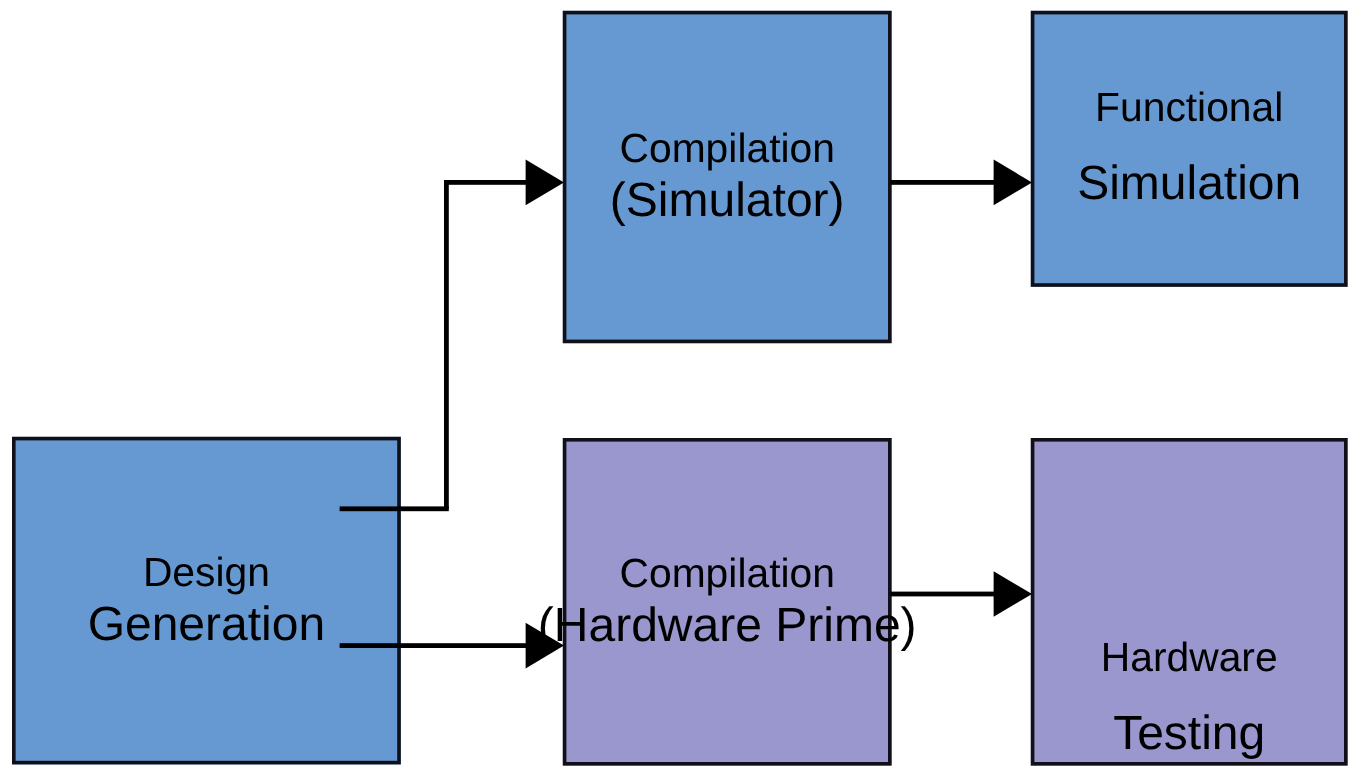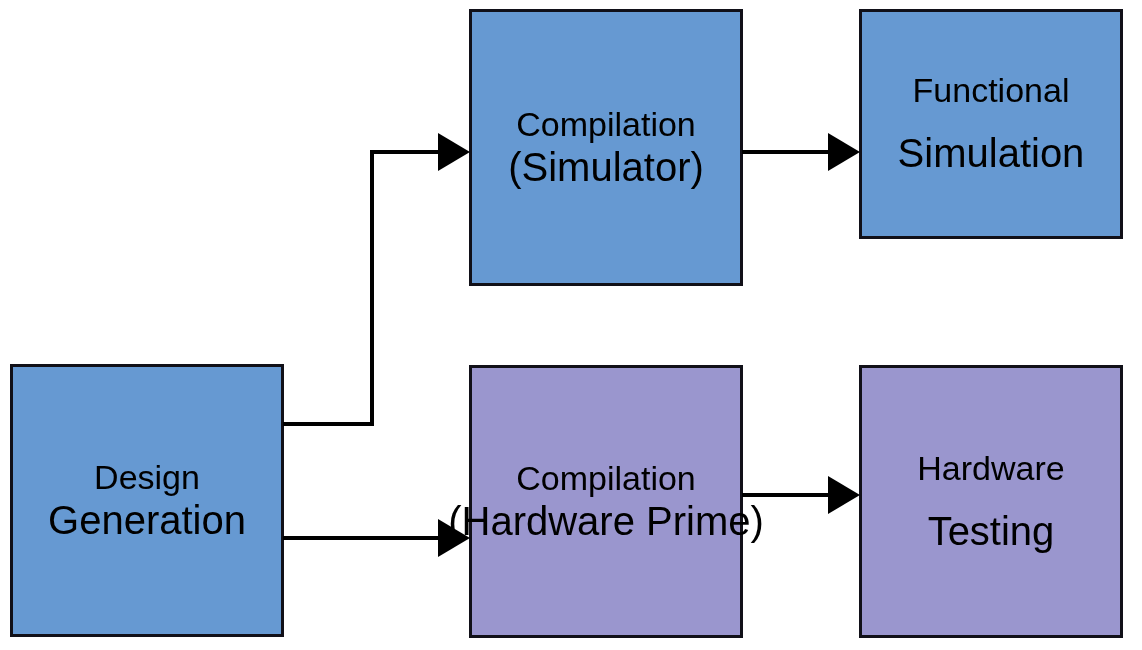--- a/index.html
+++ b/index.html
@@ -34,33 +34,33 @@
     display: block;
     white-space: nowrap;
   }
   .node .l1 { font-size: 34px; }
   .node .l2 { font-size: 40px; margin-top: 20px; }
   .node .l3 { font-size: 40px; }
   .node .sub { font-size: 40px; }
 
   
   #node-design {
-    left: 10px;  top: 364px;  width: 274px; height: 273px;
+    left: 10px;  top: 364px;  width: 324px; height: 273px;
   }
   #node-compile-sim {
     left: 469px; top: 9px;    width: 274px; height: 277px;
   }
   #node-func-sim {
     left: 859px; top: 9px;    width: 264px; height: 230px;
   }
   #node-compile-quartus {
     left: 469px; top: 365px;  width: 274px; height: 273px;
   }
   #node-hw-test {
-    left: 859px; top: 365px;  width: 264px; height: 273px;
+    left: 859px; top: 365px;  width: 264px; height: 273px; justify-content: flex-end;
   }
 
   
   .seg-h, .seg-v {
     position: absolute;
     background: #000000;
   }
   .seg-h { height: 4px; }
   .seg-v { width: 4px; }
 

